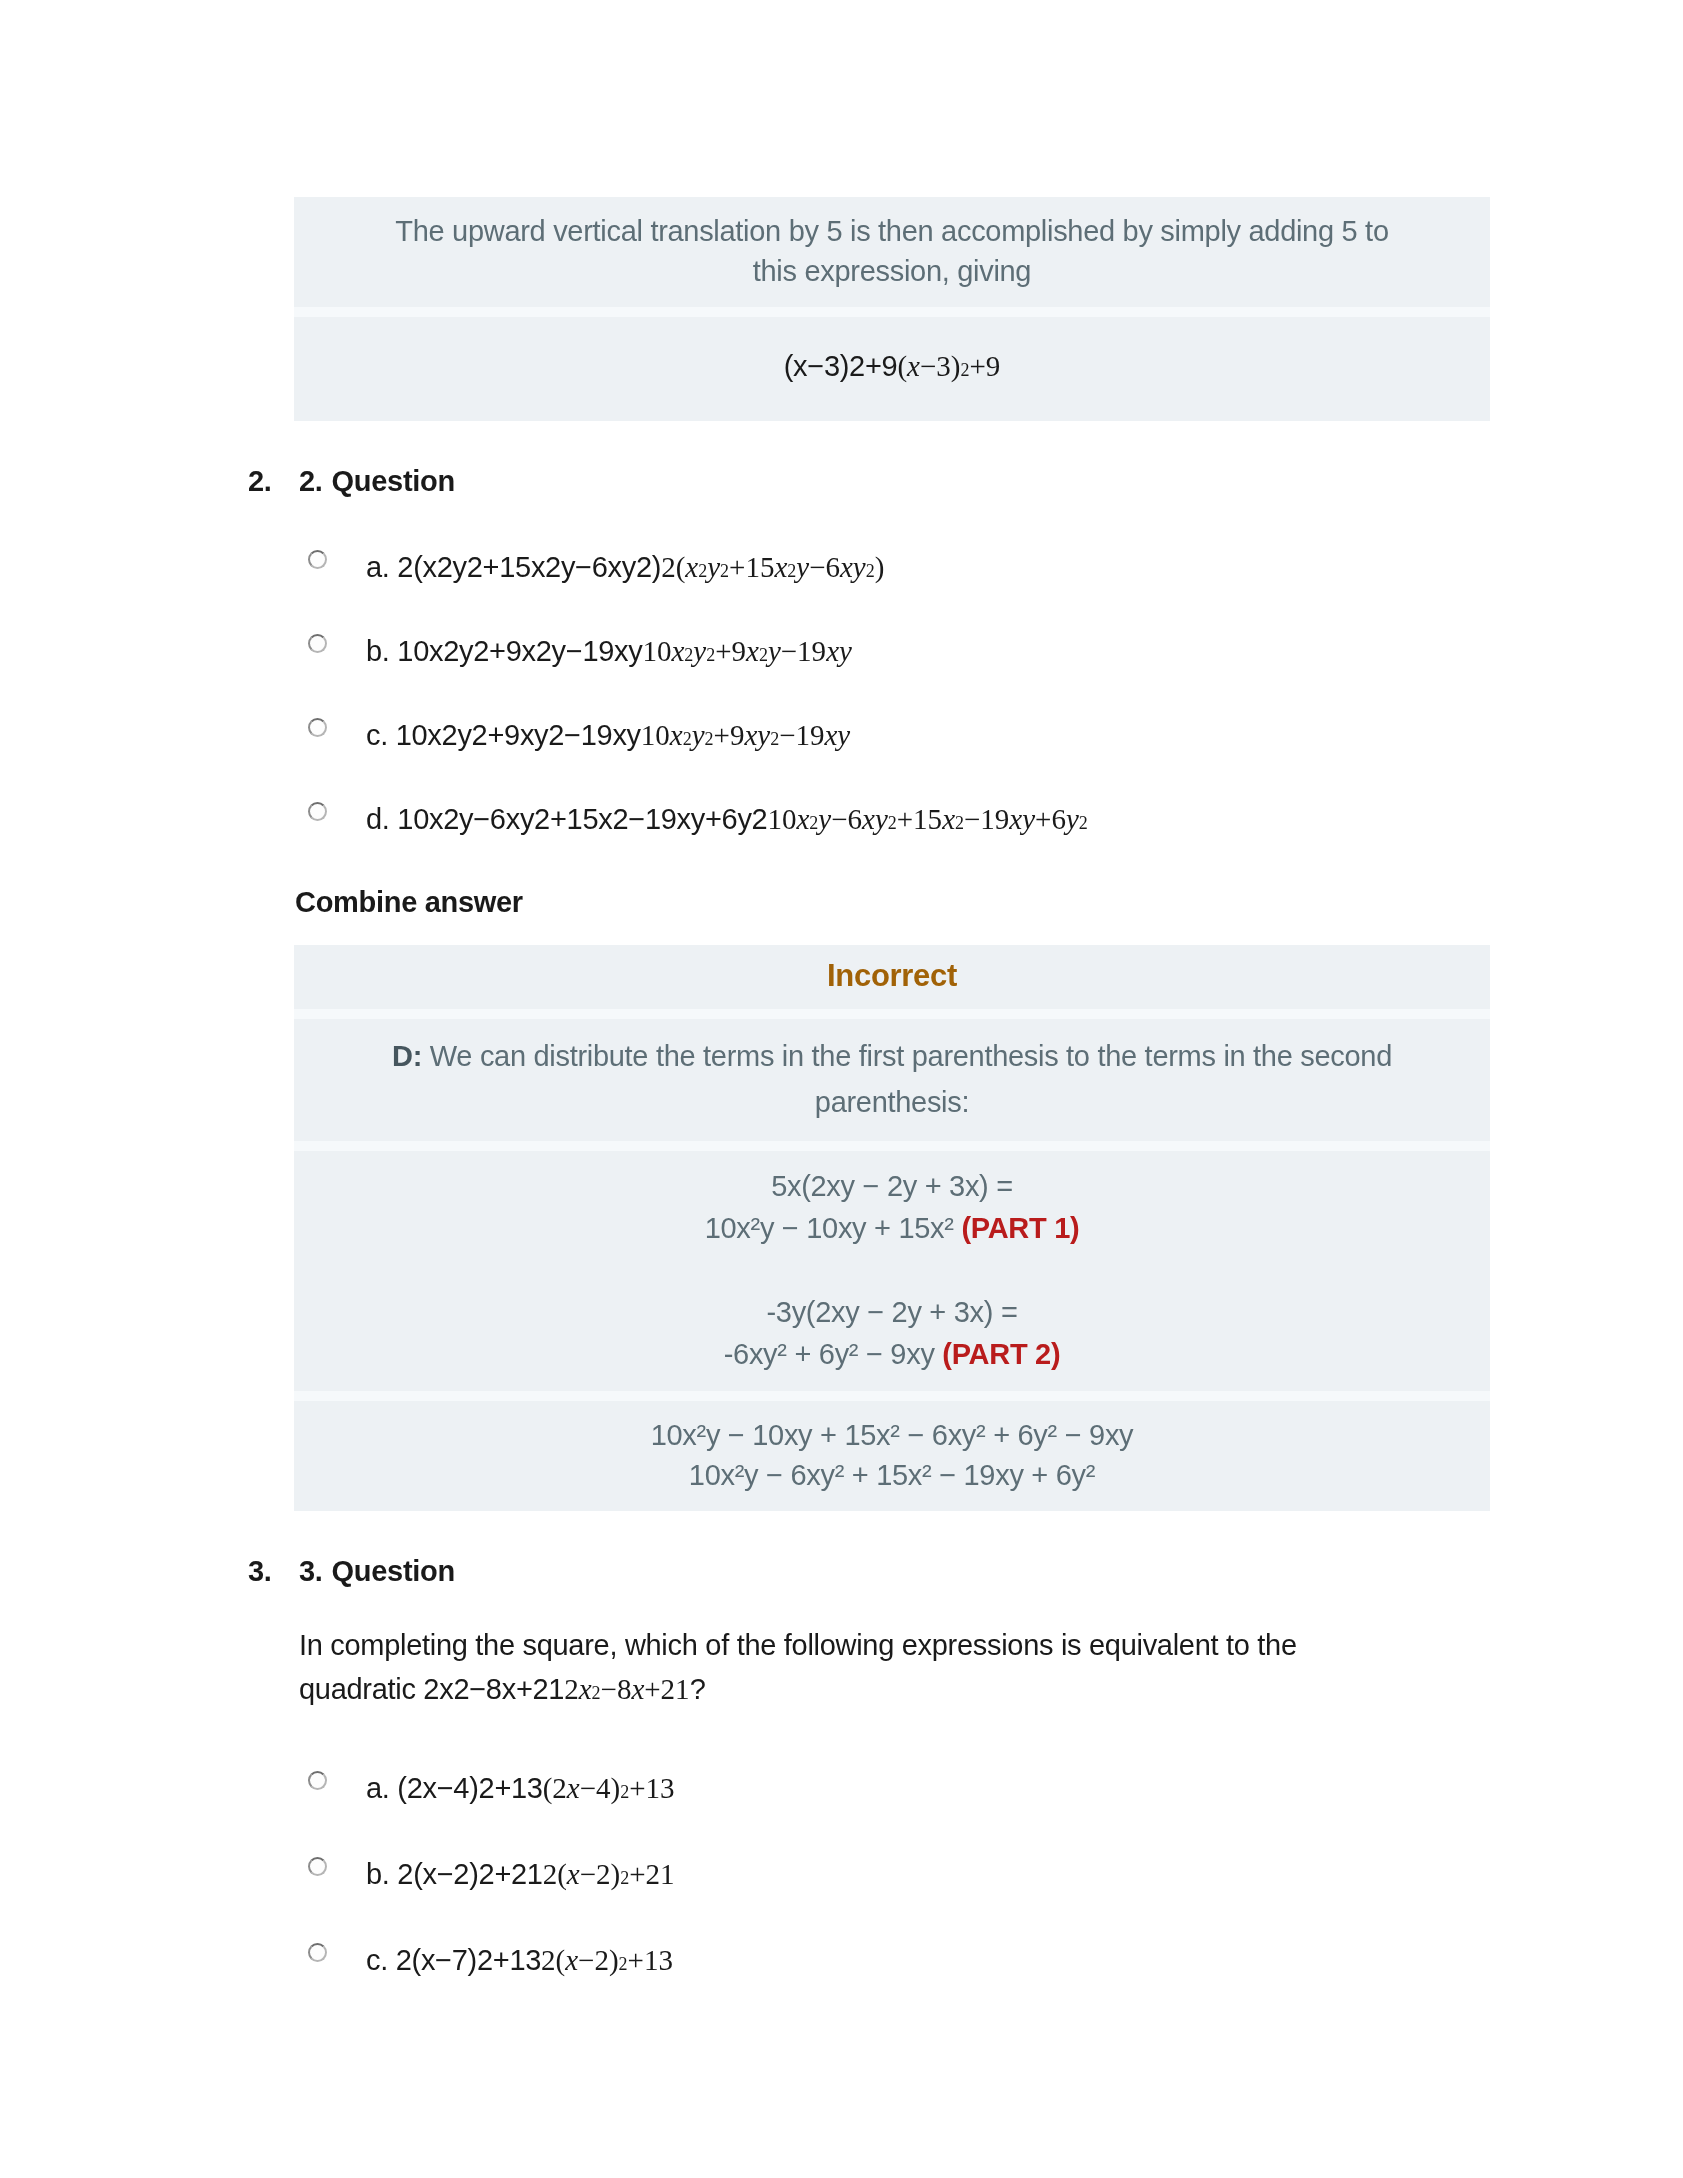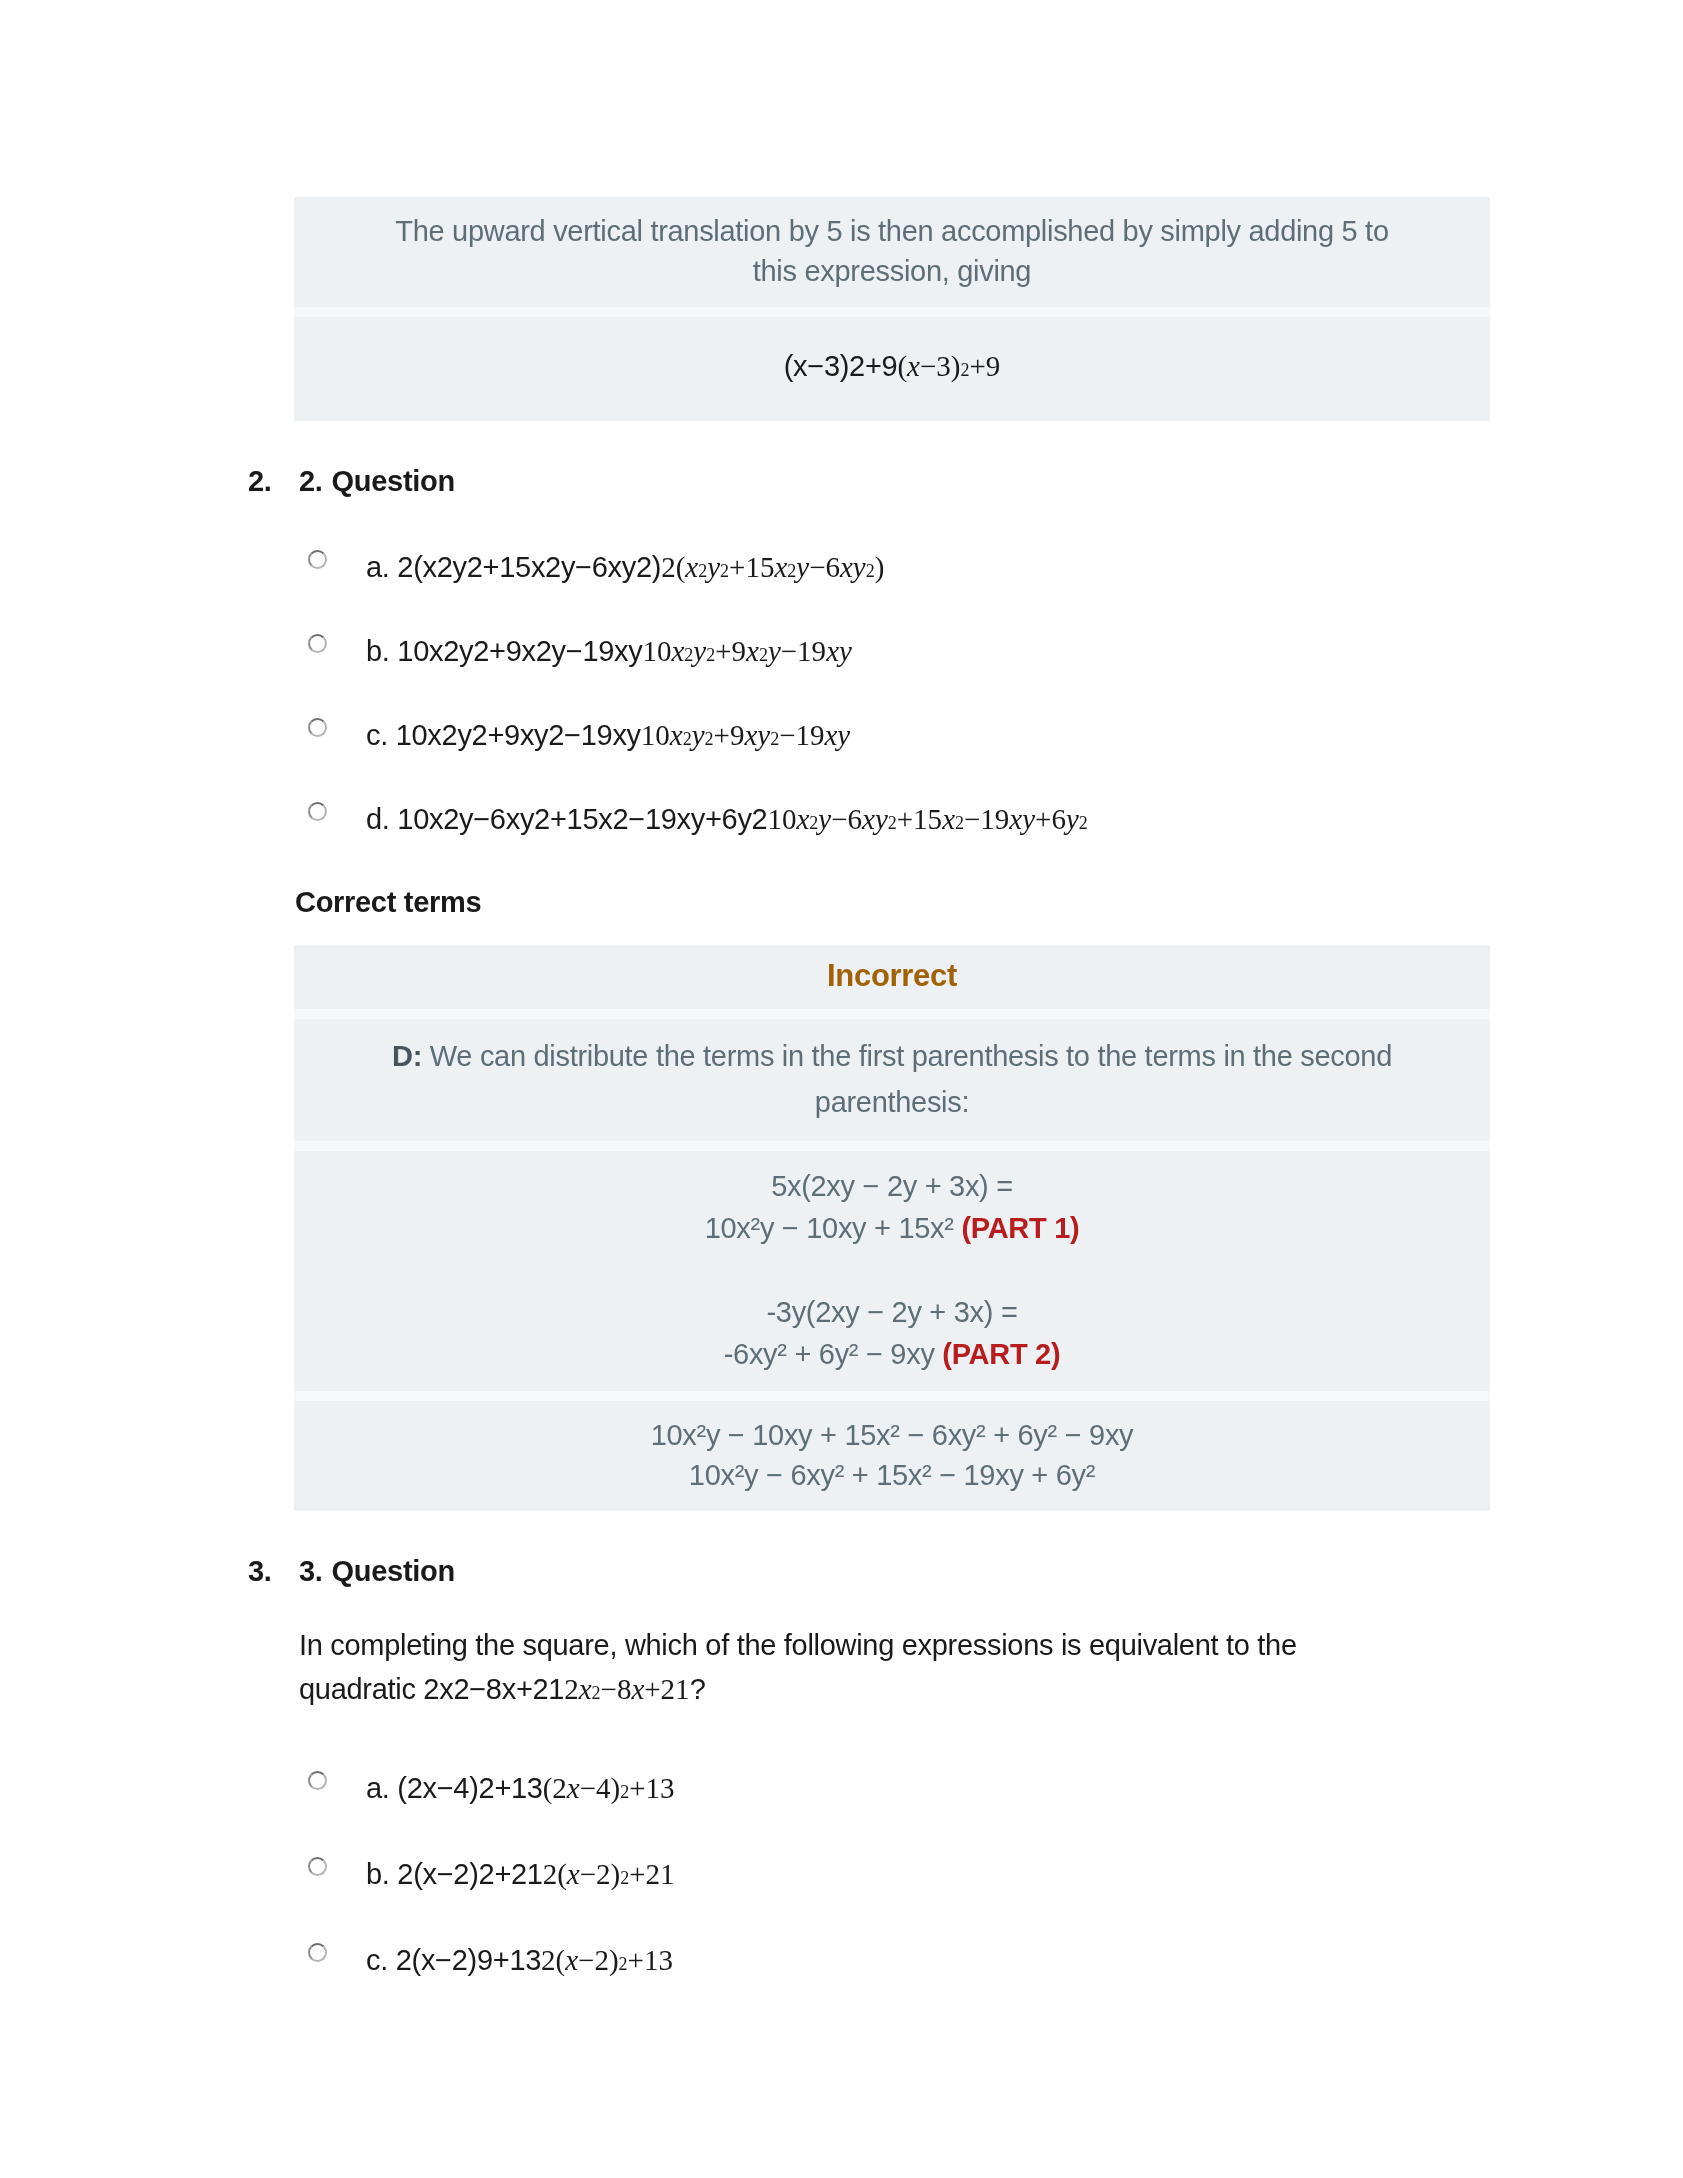--- a/index.html
+++ b/index.html
@@ -92,21 +92,21 @@
     <div class="option">
       <span class="radio"></span>
       <span class="opt-text"><span class="seg-k">c. 10x2y2+9xy2−19xy</span><span class="m-ro">10</span><span class="m-it">x</span><span class="m-sub">2</span><span class="m-it">y</span><span class="m-sub">2</span><span class="m-ro">+9</span><span class="m-it">xy</span><span class="m-sub">2</span><span class="m-ro">−19</span><span class="m-it">xy</span></span>
     </div>
     <div class="option">
       <span class="radio"></span>
       <span class="opt-text"><span class="seg-k">d. 10x2y−6xy2+15x2−19xy+6y2</span><span class="m-ro">10</span><span class="m-it">x</span><span class="m-sub">2</span><span class="m-it">y</span><span class="m-ro">−6</span><span class="m-it">xy</span><span class="m-sub">2</span><span class="m-ro">+15</span><span class="m-it">x</span><span class="m-sub">2</span><span class="m-ro">−19</span><span class="m-it">xy</span><span class="m-ro">+6</span><span class="m-it">y</span><span class="m-sub">2</span></span>
     </div>
   </div>
 
-  <div class="correct-answer">Correct terms</div>
+  <div class="correct-answer">Combine answer</div>
 
   <div class="graybox fb">
     <div class="block fb-title">Incorrect</div>
     <div class="block fb-expl">
       <div class="line gray-center"><span class="seg-db">D: </span><span class="seg-g">We can distribute the terms in the first parenthesis to the terms in the second</span></div>
       <div class="line gray-center"><span class="seg-g">parenthesis:</span></div>
     </div>
     <div class="block work">
       <div class="grp">
         <div class="line gray-center"><span class="seg-g">5x(2xy − 2y + 3x) =</span></div>
@@ -136,18 +136,18 @@
     <div class="option">
       <span class="radio"></span>
       <span class="opt-text"><span class="seg-k">a. (2x−4)2+13</span><span class="m-ro">(2</span><span class="m-it">x</span><span class="m-ro">−4)</span><span class="m-sub">2</span><span class="m-ro">+13</span></span>
     </div>
     <div class="option">
       <span class="radio"></span>
       <span class="opt-text"><span class="seg-k">b. 2(x−2)2+21</span><span class="m-ro">2(</span><span class="m-it">x</span><span class="m-ro">−2)</span><span class="m-sub">2</span><span class="m-ro">+21</span></span>
     </div>
     <div class="option">
       <span class="radio"></span>
-      <span class="opt-text"><span class="seg-k">c. 2(x−2)9+13</span><span class="m-ro">2(</span><span class="m-it">x</span><span class="m-ro">−2)</span><span class="m-sub">2</span><span class="m-ro">+13</span></span>
+      <span class="opt-text"><span class="seg-k">c. 2(x−7)2+13</span><span class="m-ro">2(</span><span class="m-it">x</span><span class="m-ro">−2)</span><span class="m-sub">2</span><span class="m-ro">+13</span></span>
     </div>
   </div>
 
 </div>
 
 
 </body></html>

